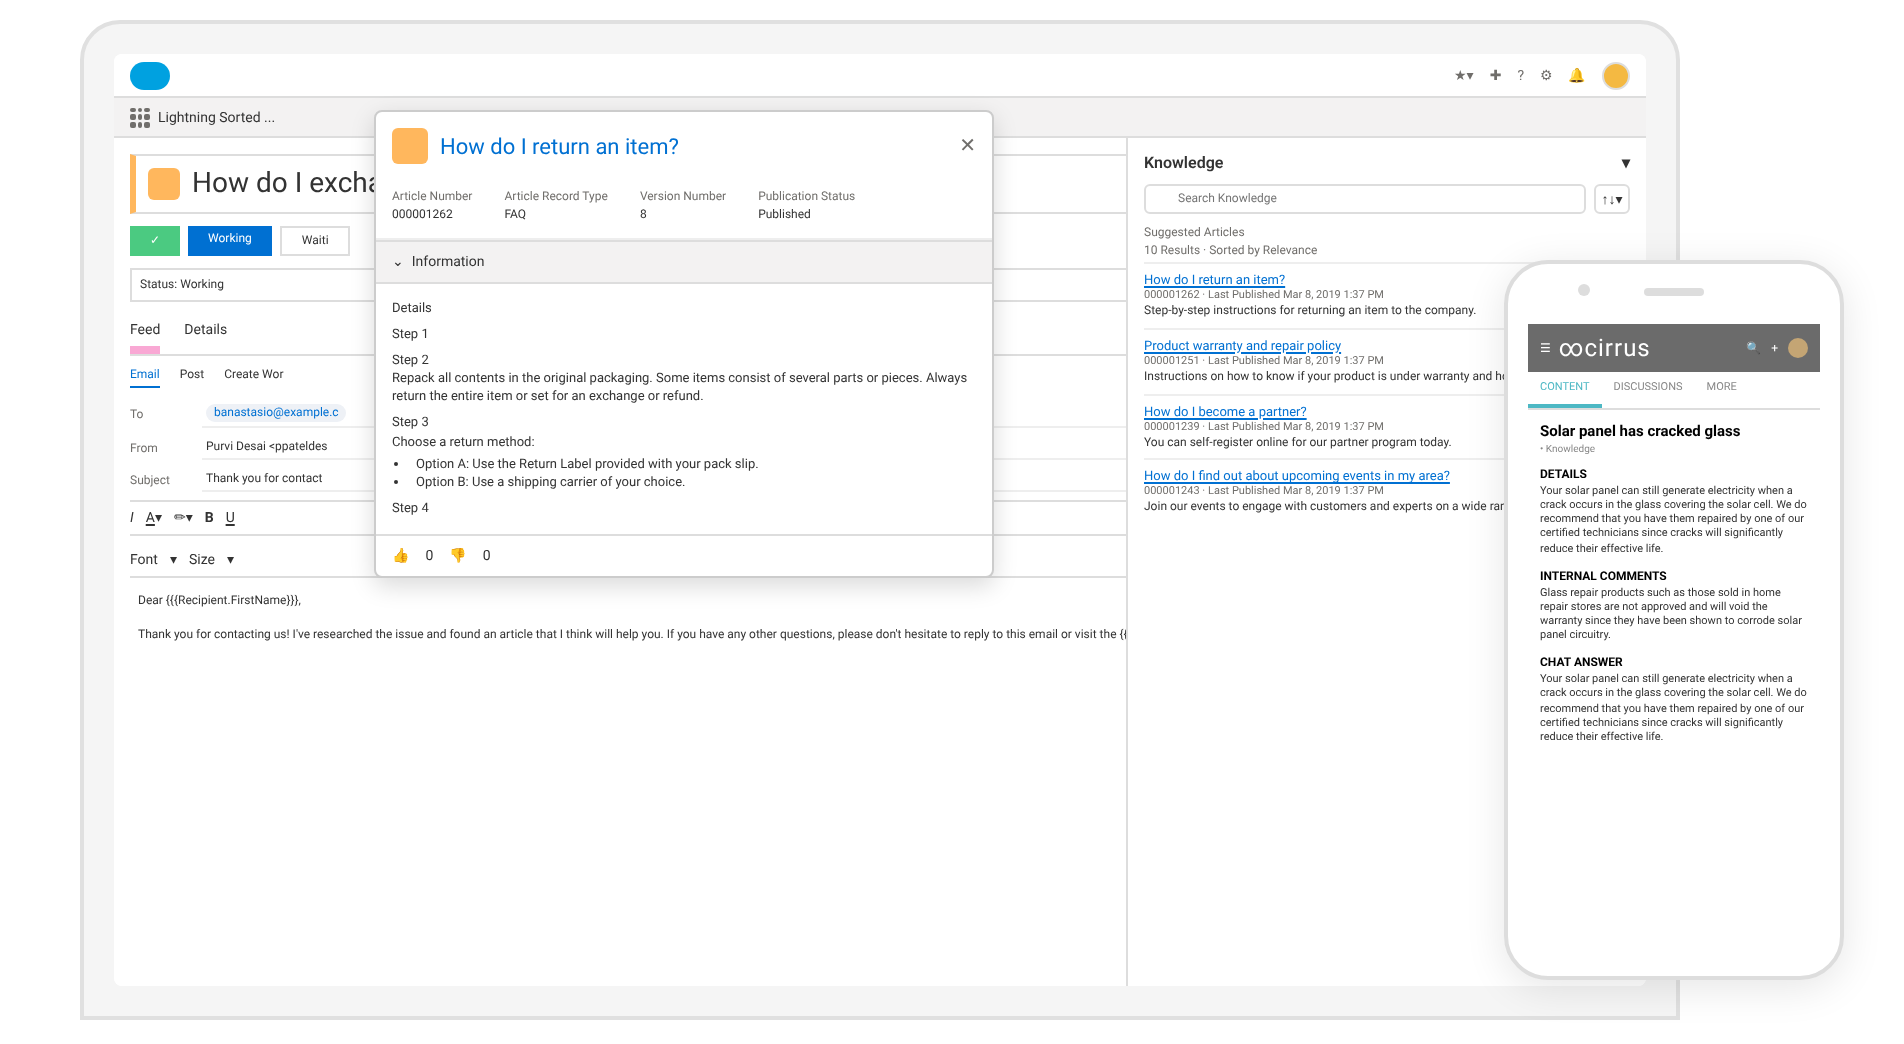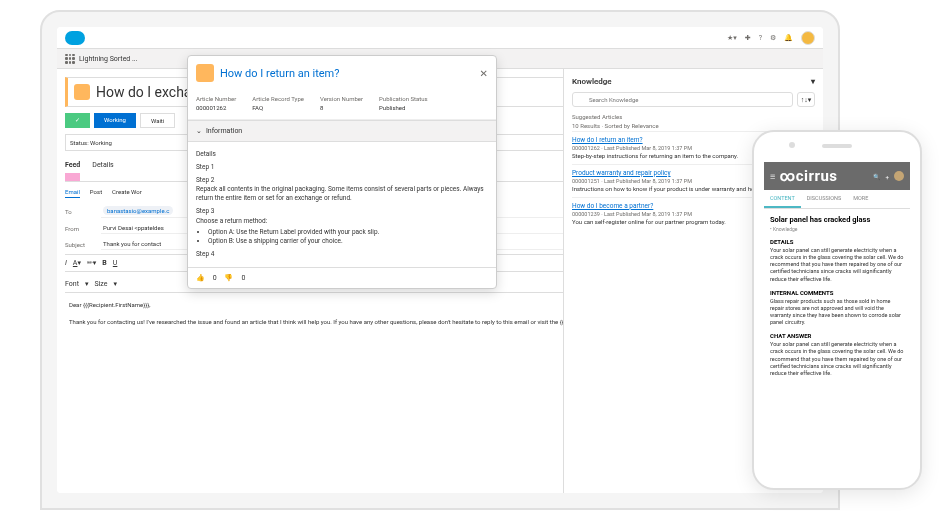--- a/index.html
+++ b/index.html
@@ -18,21 +18,21 @@
 .case-header{background:#fff;border:1px solid #ddd;border-left:3px solid #ffb75d;padding:6px;margin-bottom:6px;display:flex;align-items:center;gap:6px}
 .case-icon{width:16px;height:16px;background:#ffb75d;border-radius:3px}
 .status-row{display:flex;gap:4px;margin-bottom:6px}
 .chevron{padding:3px 10px;color:#fff;font-size:6px;position:relative}
 .chevron.done{background:#4bca81}
 .chevron.active{background:#0070d2}
 .chevron.wait{background:#fff;color:#333;border:1px solid #ddd}
 .status-text{padding:4px;border:1px solid #ddd;font-size:6px;margin-bottom:6px}
 .tabs{display:flex;border-bottom:1px solid #ddd;gap:12px;font-size:7px;margin-bottom:6px}
 .tab{padding:4px 0;cursor:pointer}
-.tab.active{border-bottom:8px solid #f9a8d4;font-weight:700}
+.tab.active{border-bottom:4px solid #f9a8d4;font-weight:400}
 .subtabs{display:flex;gap:10px;font-size:6px;margin-bottom:6px}
 .subtab.active{color:#0070d2;border-bottom:1px solid #0070d2;padding-bottom:2px}
 .field-row{display:flex;gap:6px;margin-bottom:4px;font-size:6px;align-items:center}
 .field-label{width:30px;color:#706e6b}
 .field-val{flex:1;padding:2px;border-bottom:1px solid #eee}
 .pill{background:#eef1f6;border-radius:8px;padding:1px 4px;display:inline-block;color:#0070d2}
 .toolbar{display:flex;gap:6px;padding:4px 0;border-top:1px solid #ddd;border-bottom:1px solid #ddd;margin:4px 0;font-size:7px;align-items:center}
 .email-body{font-size:6px;line-height:1.4;padding:4px}
 .modal{position:absolute;left:130px;top:28px;width:310px;background:#fff;border:1px solid #ccc;box-shadow:0 4px 12px rgba(0,0,0,0.15);border-radius:4px;z-index:10}
 .modal-header{display:flex;align-items:center;gap:6px;padding:8px;border-bottom:1px solid transparent}
@@ -56,21 +56,21 @@
 .kn-sub{font-size:6px;color:#706e6b;margin-bottom:2px}
 .article{border-top:1px solid #eee;padding:4px 0}
 .article-title{color:#0070d2;font-size:6.5px;text-decoration:underline;cursor:pointer}
 .article-meta{color:#706e6b;font-size:5.5px;margin:1px 0}
 .article-desc{font-size:6px;line-height:1.3}
 .phone{position:absolute;right:30px;top:130px;width:170px;height:360px;background:#fff;border:2px solid #ddd;border-radius:22px;padding:30px 10px 20px;z-index:20;box-shadow:0 4px 20px rgba(0,0,0,0.1)}
 .phone::before{content:"";position:absolute;top:12px;left:50%;transform:translateX(-50%);width:30px;height:4px;background:#ddd;border-radius:2px}
 .phone::after{content:"";position:absolute;top:10px;left:35px;width:6px;height:6px;background:#ddd;border-radius:50%}
 .phone-screen{width:100%;height:100%;overflow:hidden;font-size:6px}
 .phone-top{background:#6b6b6b;color:#fff;padding:5px 6px;display:flex;align-items:center;gap:4px}
-.phone-logo{font-size:15px;font-weight:700;letter-spacing:0.5px}
+.phone-logo{font-size:12px;font-weight:400;letter-spacing:0.5px}
 .phone-icons{margin-left:auto;display:flex;gap:5px;align-items:center}
 .phone-avatar{width:10px;height:10px;border-radius:50%;background:#c4a574}
 .phone-tabs{display:flex;border-bottom:1px solid #ddd;font-size:5.5px}
 .phone-tab{padding:5px 6px;color:#888}
 .phone-tab.active{color:#4db8c4;border-bottom:2px solid #4db8c4}
 .phone-body{padding:6px}
 .phone-title{font-size:7.5px;font-weight:700;margin-bottom:2px}
 .phone-crumb{font-size:5px;color:#888;margin-bottom:6px}
 .phone-sec{font-size:6px;font-weight:700;margin-top:6px;margin-bottom:2px}
 .phone-text{font-size:5.5px;line-height:1.3;color:#333}
@@ -182,20 +182,25 @@
             </div>
             <div class="article">
               <div class="article-title">Product warranty and repair policy</div>
               <div class="article-meta">000001251 · Last Published Mar 8, 2019 1:37 PM</div>
               <div class="article-desc">Instructions on how to know if your product is under warranty and how to get it repaired.</div>
             </div>
             <div class="article">
               <div class="article-title">How do I become a partner?</div>
               <div class="article-meta">000001239 · Last Published Mar 8, 2019 1:37 PM</div>
               <div class="article-desc">You can self-register online for our partner program today.</div>
+            </div>
+            <div class="article">
+              <div class="article-title">How do I find out about upcoming events in my area?</div>
+              <div class="article-meta">000001243 · Last Published Mar 8, 2019 1:37 PM</div>
+              <div class="article-desc">Join our events to engage with customers and experts on a wide range of topics.</div>
             </div>
           </div>
   </div>
 </div>
 
 <div class="modal">
   <div class="modal-header">
     <div class="modal-icon"></div>
     <div class="modal-title">How do I return an item?</div>
     <div class="modal-close">✕</div>

